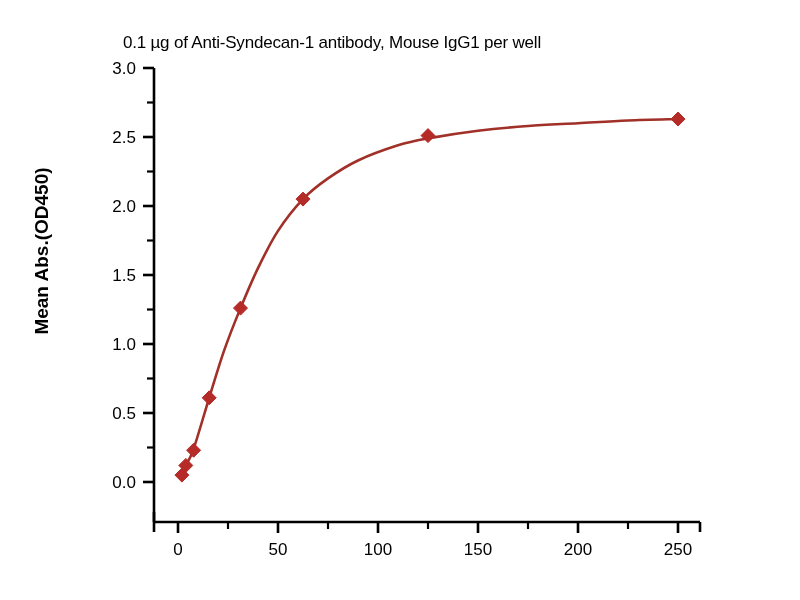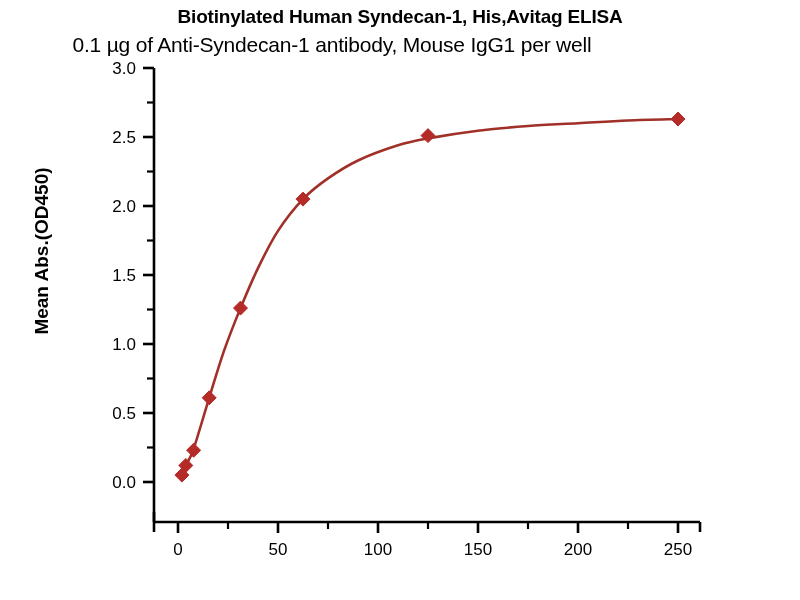--- a/index.html
+++ b/index.html
@@ -29,21 +29,21 @@
     font-weight: bold;
     letter-spacing: -0.2px;
     white-space: nowrap;
   }
   .subtitle {
     position: absolute;
     left: 0;
     top: 33px;
     width: 664px;
     text-align: center;
-    font-size: 21px;
+    font-size: 17px;
     font-weight: normal;
     letter-spacing: -0.2px;
     white-space: nowrap;
   }
   .ylabel {
     position: absolute;
     left: -123px;
     top: 240px;
     width: 330px;
     text-align: center;
@@ -73,21 +73,20 @@
     font-family: "Liberation Sans", sans-serif;
     font-size: 17px;
     fill: #000000;
   }
 </style>
 </head>
 <body>
 
 <div id="figure">
 
-  <div class="title">Biotinylated Human Syndecan-1, His,Avitag ELISA</div>
   <div class="subtitle">0.1 µg of Anti-Syndecan-1 antibody, Mouse IgG1 per well</div>
   <div class="ylabel">Mean Abs.(OD450)</div>
 
   <svg id="plotsvg" width="800" height="600">
     <g id="y-axis-group">
         <line x1="154" y1="68" x2="154" y2="522" stroke="#000" stroke-width="2.6"></line>
         <line x1="143" y1="482" x2="154" y2="482" stroke="#000" stroke-width="2.6"></line>
         <text x="136" y="488" text-anchor="end" class="tick-label">0.0</text>
         <line x1="143" y1="413" x2="154" y2="413" stroke="#000" stroke-width="2.6"></line>
         <text x="136" y="419" text-anchor="end" class="tick-label">0.5</text>

